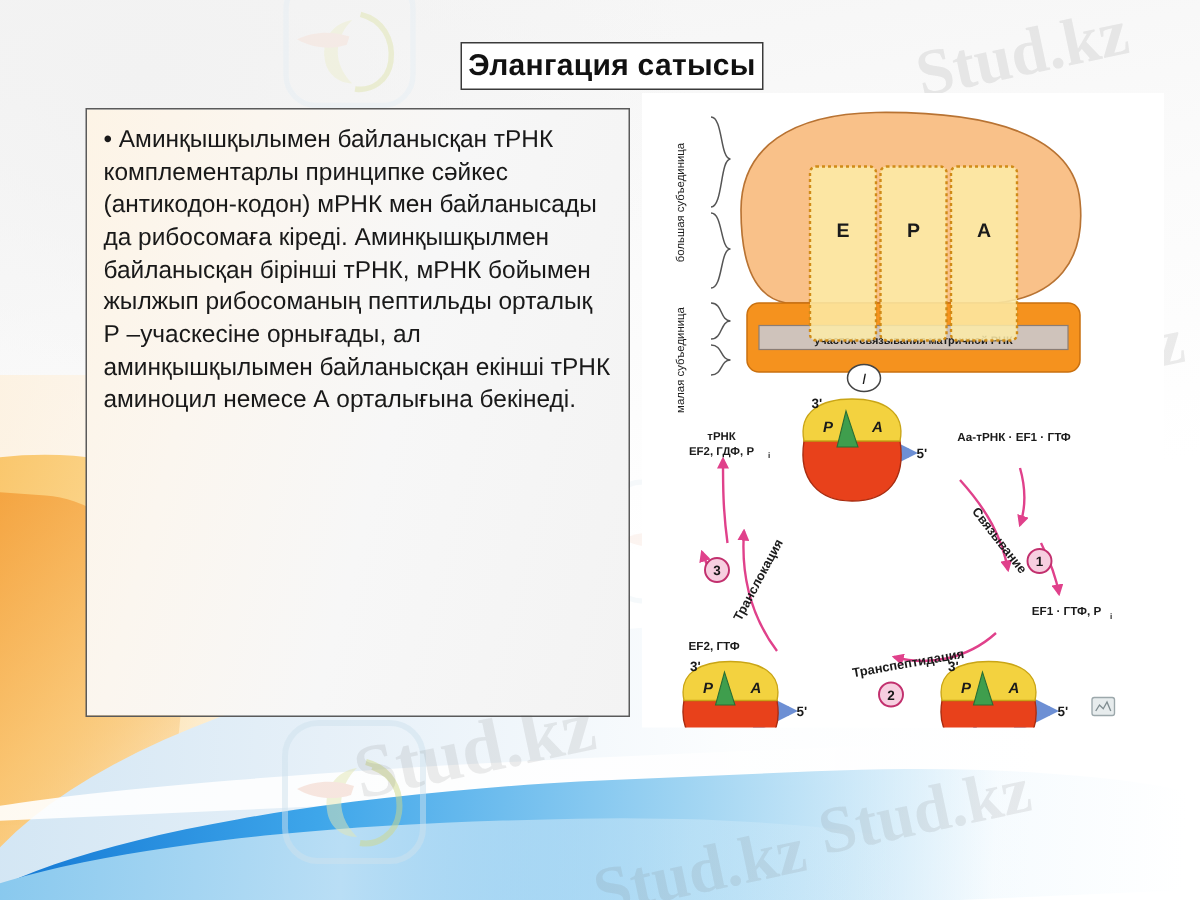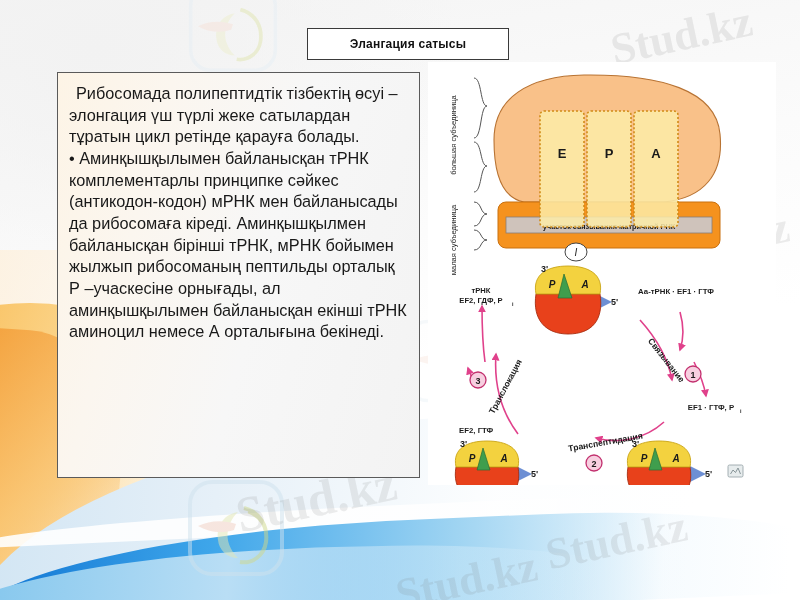--- a/index.html
+++ b/index.html
@@ -111,21 +111,21 @@
   #title-box {
     position: absolute;
     left: 307px; top: 28px;
     width: 202px; height: 32px;
     background: #ffffff;
     border: 1.5px solid #3a3a3a;
     box-sizing: border-box;
     display: flex; align-items: center; justify-content: center;
   }
   #title-box .t {
-    font-size: 12px;
+    font-size: 20px;
     font-weight: bold;
     color: #111;
     letter-spacing: .2px;
   }
   
   #body-box {
     position: absolute;
     left: 57px; top: 72px;
     width: 363px; height: 406px;
     box-sizing: border-box;
@@ -194,21 +194,20 @@
   <div class="wm wm-f">Stud.kz</div>
   <div class="wm wm-g">Stud.kz</div>
   <div class="wm wm-h">Stud.kz</div>
   <div class="wm wm-i">Stud.kz</div>
 
   <div id="title-box">
     <span class="t">Элангация сатысы</span>
   </div>
 
   <div id="body-box">
-    <p class="first"> Рибосомада полипептидтік тізбектің өсуі –элонгация үш түрлі жеке сатылардан тұратын цикл ретінде қарауға болады.</p>
     <p>• Аминқышқылымен байланысқан тРНК комплементарлы принципке сәйкес (антикодон-кодон) мРНК мен байланысады да рибосомаға кіреді. Аминқышқылмен байланысқан бірінші тРНК, мРНК бойымен жылжып рибосоманың пептильды орталық Р –учаскесіне орнығады, ал аминқышқылымен байланысқан екінші тРНК аминоцил немесе А орталығына бекінеді.</p>
   </div>
 
   <div id="diagram">
     <svg width="348" height="423" viewBox="0 0 348 423">
 
       <g>
 
         <path d="M66 78 C66 36 100 14 156 13 C232 12 288 28 292 72 C296 112 276 136 236 140
                  L96 140 C74 136 66 112 66 78 Z" fill="#f9c189" stroke="#b87333" stroke-width="1.1"></path>

